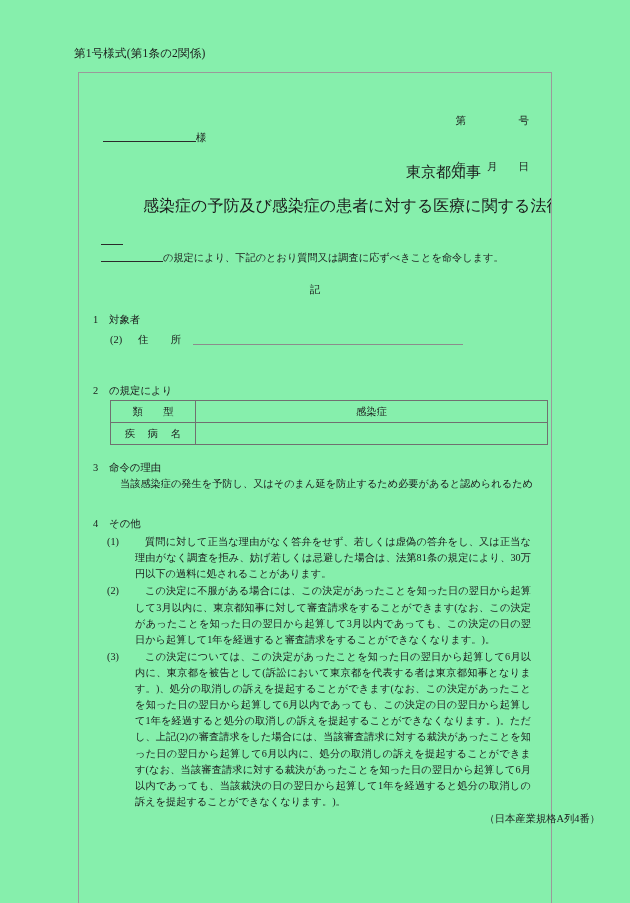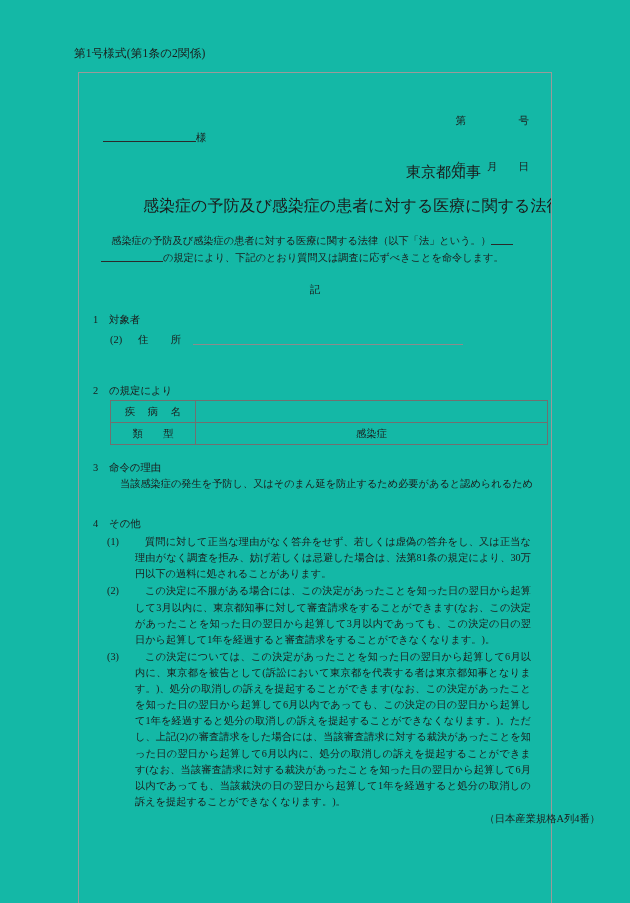--- a/index.html
+++ b/index.html
@@ -11,21 +11,21 @@
     width: 630px;
     height: 903px;
     position: relative;
     font-family: "Liberation Serif", "DejaVu Serif", serif;
     color: #1b1b1b;
     -webkit-font-smoothing: antialiased;
   }
   .page {
     position: absolute;
     inset: 0;
-    background: #14b8a6;
+    background: #86efac;
   }
   
   .form-number {
     position: absolute;
     left: 74px;
     top: 46px;
     font-size: 11.5px;
     letter-spacing: 0.2px;
     white-space: nowrap;
   }
@@ -244,21 +244,21 @@
         <span class="blank"></span><span>様</span>
       </div>
 
       <div class="issuer">東京都知事</div>
 
       <div class="doctitle">
         <span class="line">感染症の予防及び感染症の患者に対する医療に関する法律に</span>
       </div>
 
       <div class="lead">
-        <span class="l1"><span>　感染症の予防及び感染症の患者に対する医療に関する法律（以下「法」という。）</span><span class="blank-sm"></span></span>
+        <span class="l1"><span class="blank-sm"></span></span>
         <span class="l2"><span class="blank-md"></span><span>の規定により、下記のとおり質問又は調査に応ずべきことを命令します。</span></span>
       </div>
 
       <div class="ki">記</div>
 
       <div class="sec sec1">
         <div class="sec-head">
           <span class="sec-num">1</span><span>対象者</span>
         </div>
         <div class="field-row second">
@@ -266,26 +266,26 @@
         </div>
       </div>
 
       <div class="sec sec2">
         <div class="sec-head">
           <span class="sec-num">2</span><span>の規定により</span>
         </div>
         <table class="tbl">
           <tbody>
             <tr>
+              <td class="lbl">類　型</td>
+              <td class="val">感染症</td>
+            </tr>
+            <tr>
               <td class="lbl">疾 病 名</td>
               <td class="val blank"></td>
-            </tr>
-            <tr>
-              <td class="lbl">類　型</td>
-              <td class="val">感染症</td>
             </tr>
           </tbody>
         </table>
       </div>
 
       <div class="sec sec3">
         <div class="sec-head">
           <span class="sec-num">3</span><span>命令の理由</span>
         </div>
         <div class="reason">当該感染症の発生を予防し、又はそのまん延を防止するため必要があると認められるため</div>

